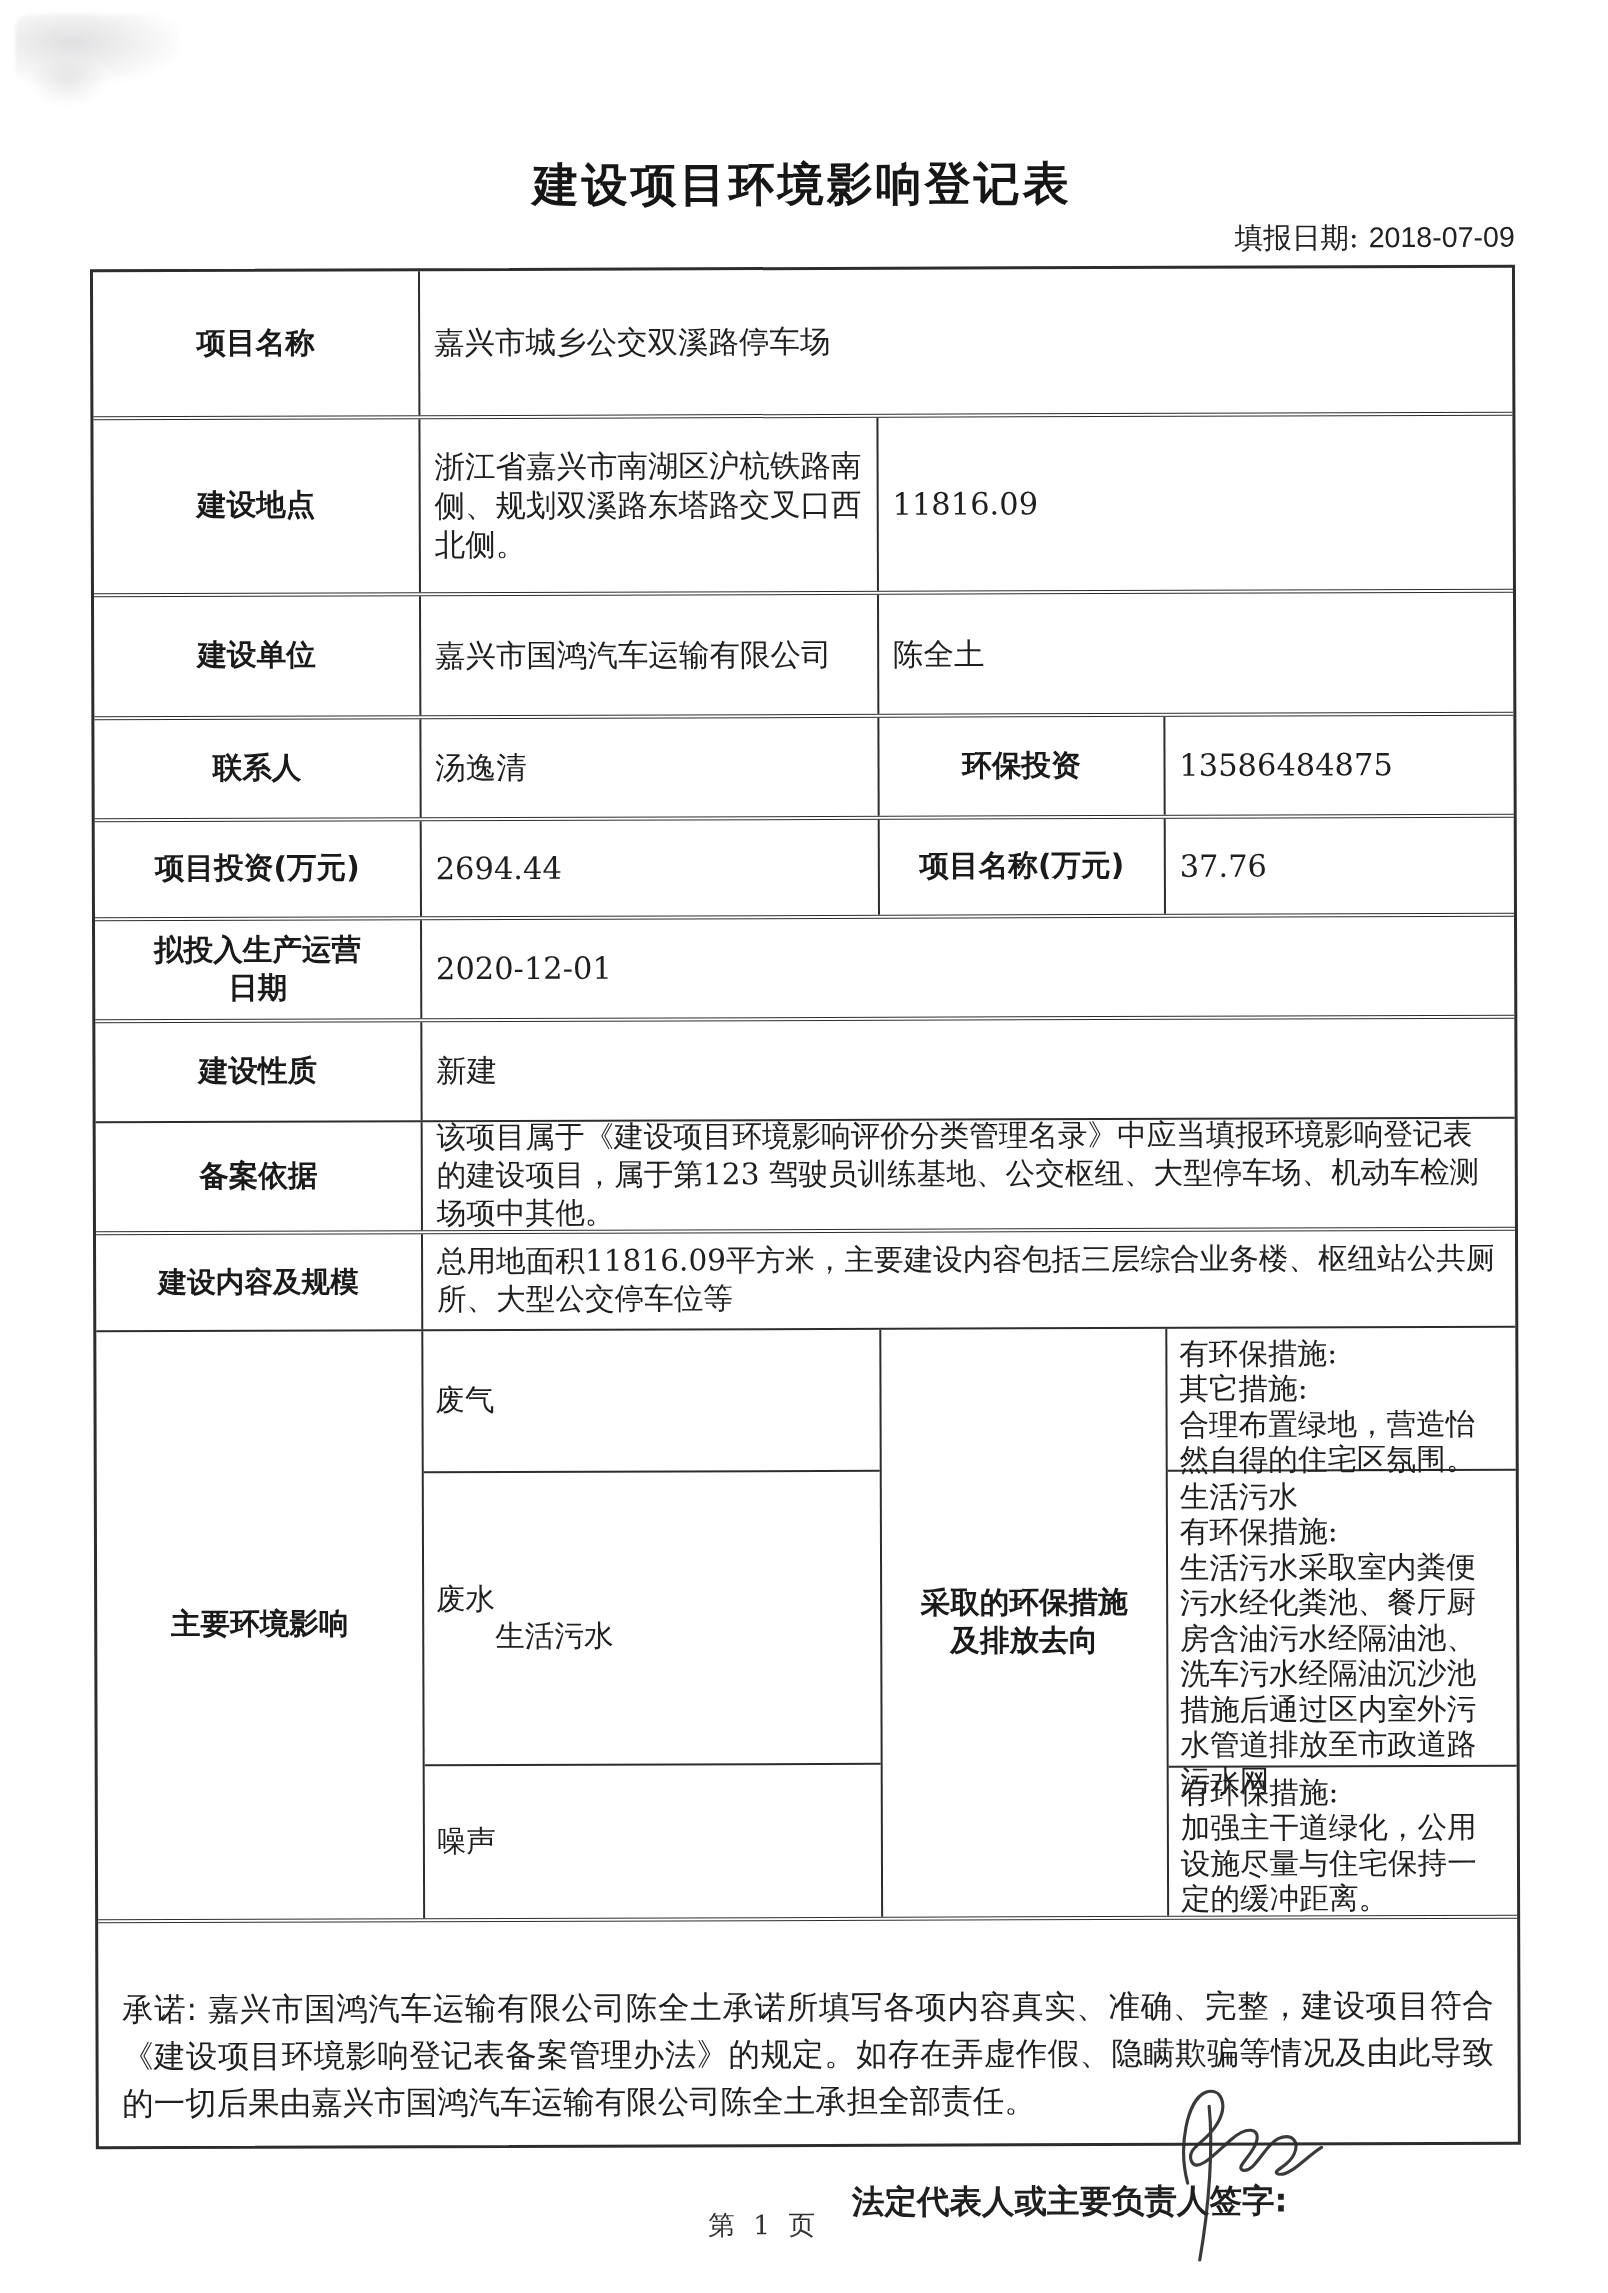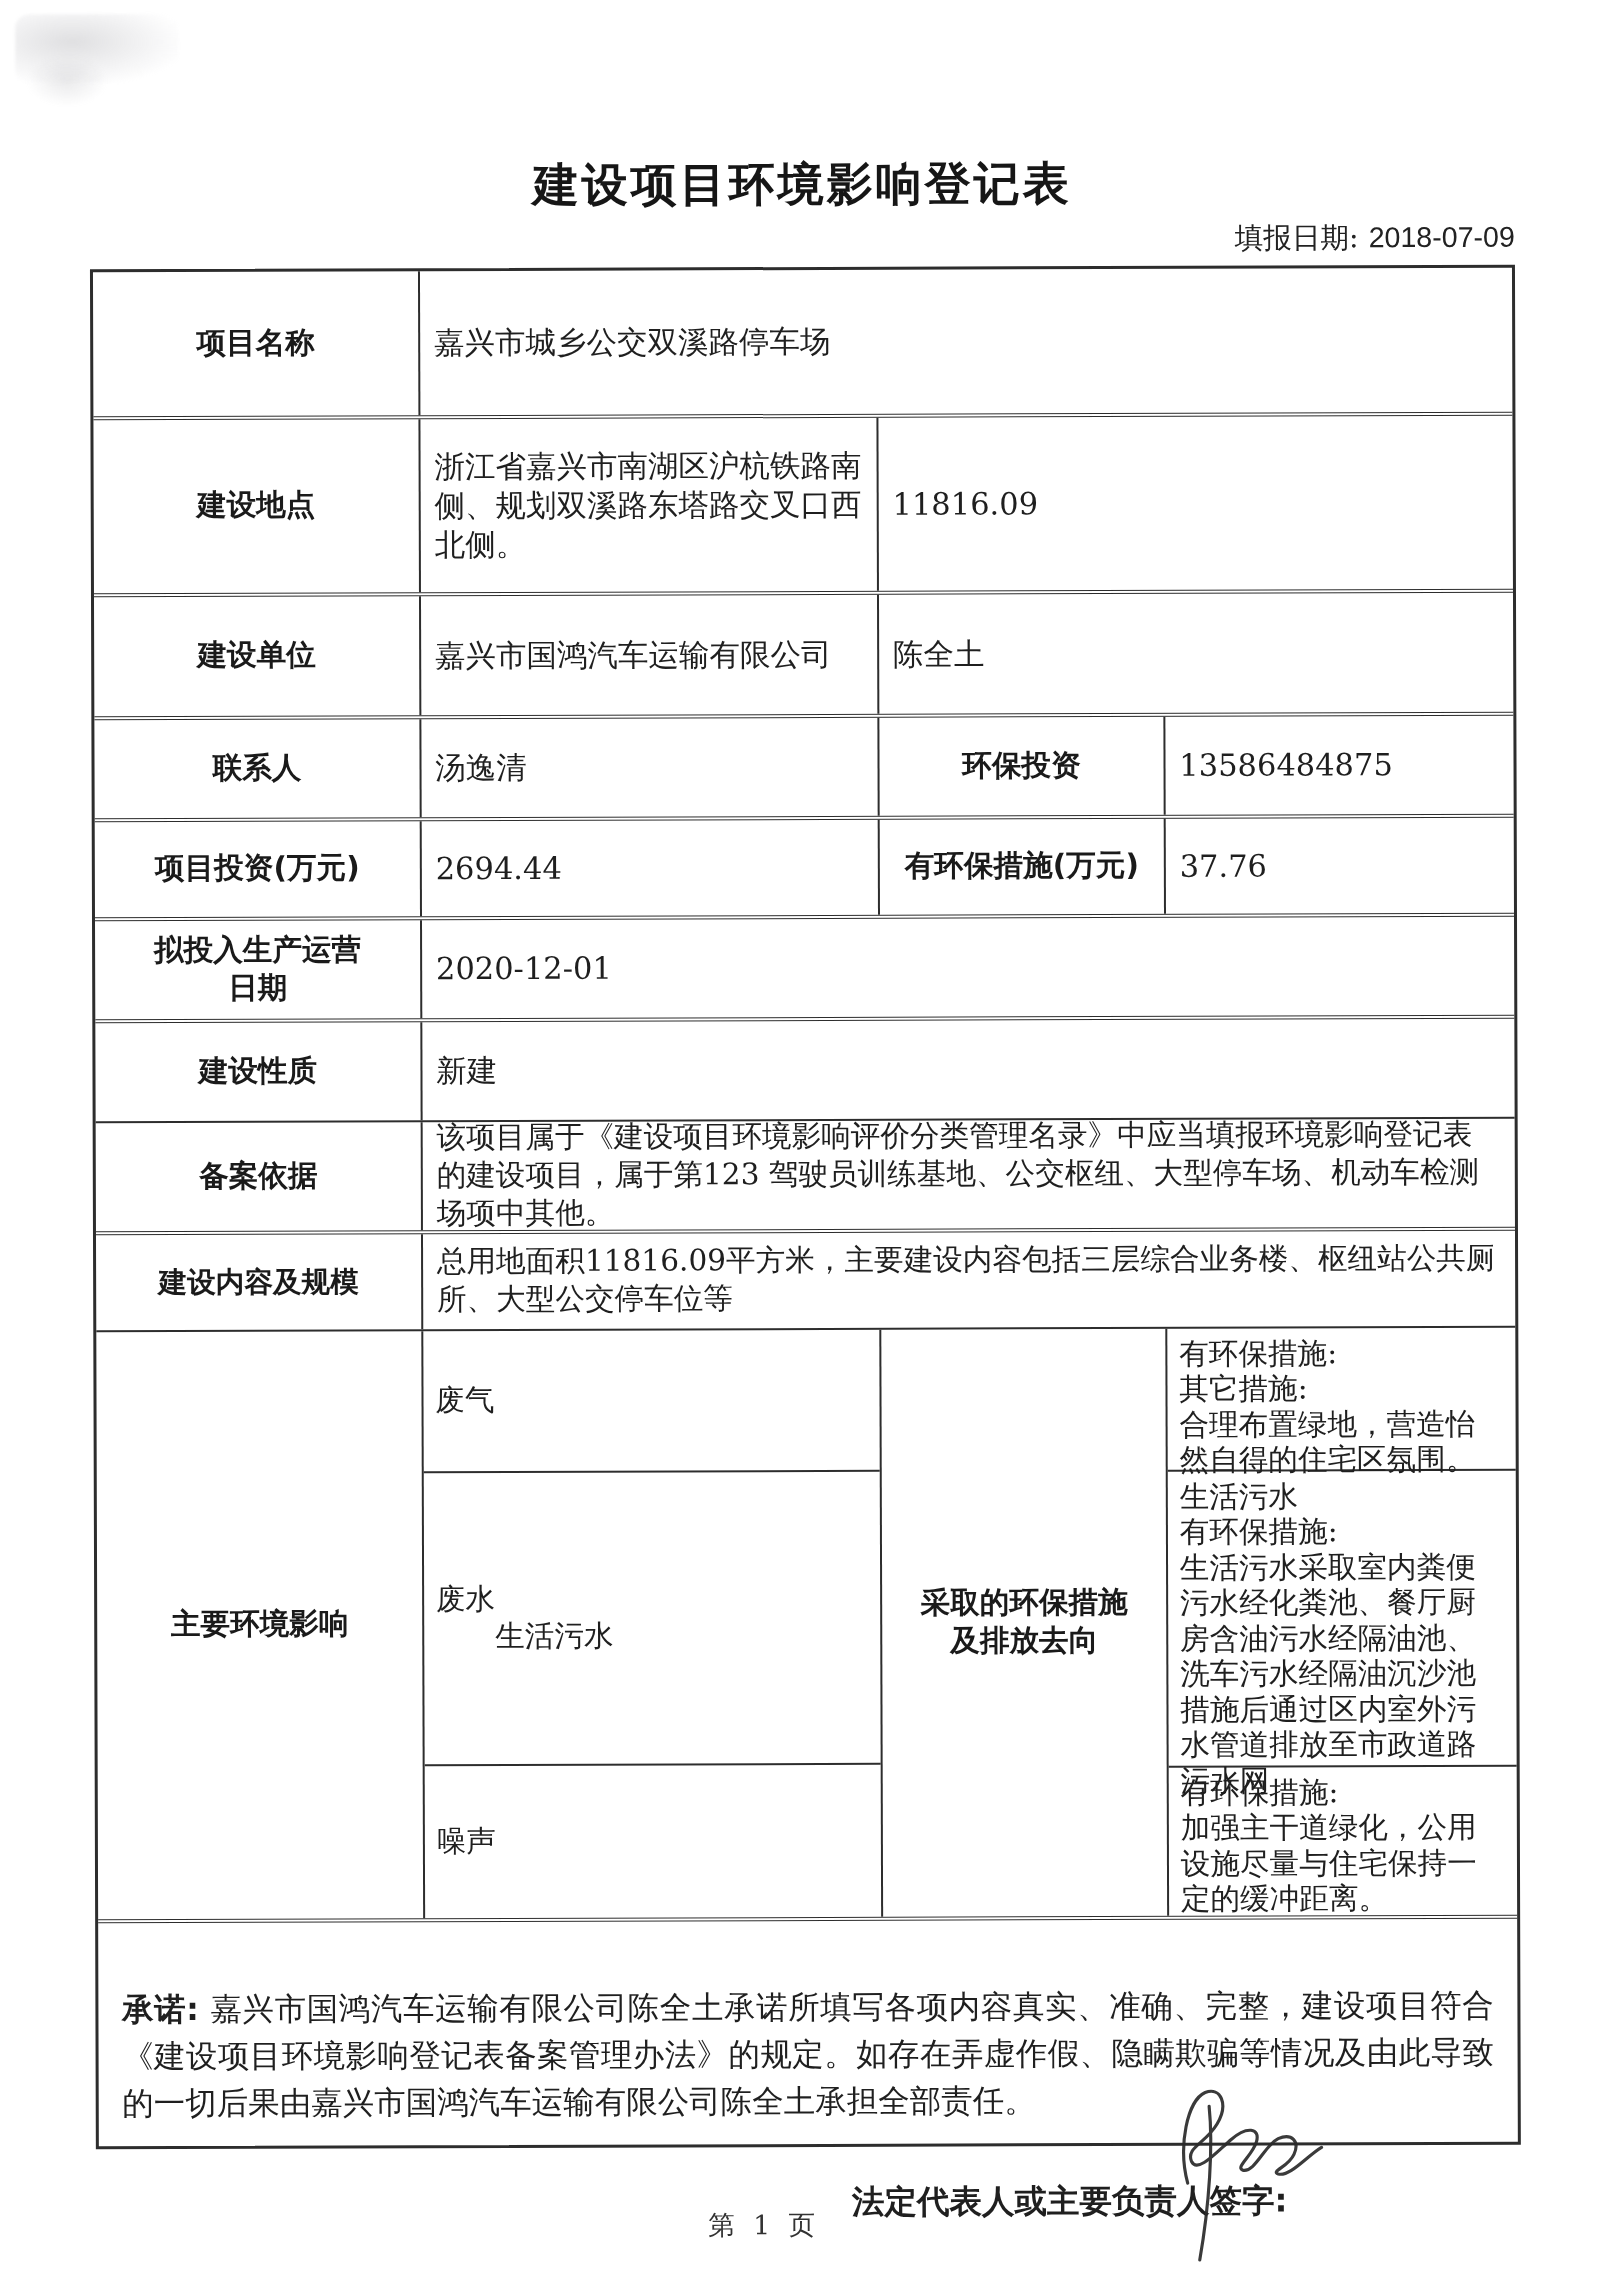--- a/index.html
+++ b/index.html
@@ -53,21 +53,21 @@
   .vcol{display:flex;flex-direction:column;flex:none;box-sizing:border-box;border-right:2px solid #2d2d2d;}
   .vcol.last{flex:1;border-right:none;}
   .sub{
     box-sizing:border-box;border-bottom:2px solid #2d2d2d;
     display:flex;align-items:center;padding:5.9px 11.8px;
     font-size:29.6px;line-height:1.25;white-space:pre-line;
   }
   .sub:last-child{border-bottom:none;}
   .sub.m{align-items:flex-start;line-height:1.2;padding-top:7.9px;font-size:29.6px;}
   .promise-cell{display:block;padding:15.8px 23.6px 0 23.6px;font-size:31.5px;line-height:1.5;text-align:justify;}
-  .promise-cell .plabel{font-weight:bold;font-family:"DejaVu Sans","Liberation Sans",sans-serif;}
+  .promise-cell .plabel{font-weight:normal;font-family:"DejaVu Sans","Liberation Sans",sans-serif;}
   .sigline{
     position:relative;margin-top:3.9px;padding-right:207px;text-align:right;
     font-weight:bold;font-size:32.5px;
     font-family:"DejaVu Sans","Liberation Sans",sans-serif;
   }
   .signature{position:absolute;right:123px;top:-51px;overflow:visible;}
   .footer{
     position:absolute;left:0;right:89px;top:2207px;text-align:center;
     font-size:26.6px;letter-spacing:4.9px;color:#333;
   }
@@ -108,21 +108,21 @@
     <div class="tr" style="height:102px">
       <div class="td c1 label">联系人</div>
       <div class="td c2">汤逸清</div>
       <div class="td c3 label">环保投资</div>
       <div class="td rest">13586484875</div>
     </div>
 
     <div class="tr" style="height:99px">
       <div class="td c1 label">项目投资(万元)</div>
       <div class="td c2">2694.44</div>
-      <div class="td c3 label">有环保措施(万元)</div>
+      <div class="td c3 label">项目名称(万元)</div>
       <div class="td rest">37.76</div>
     </div>
 
     <div class="tr" style="height:102px">
       <div class="td c1 label">拟投入生产运营
 日期</div>
       <div class="td rest">2020-12-01</div>
     </div>
 
     <div class="tr solid" style="height:100px">

